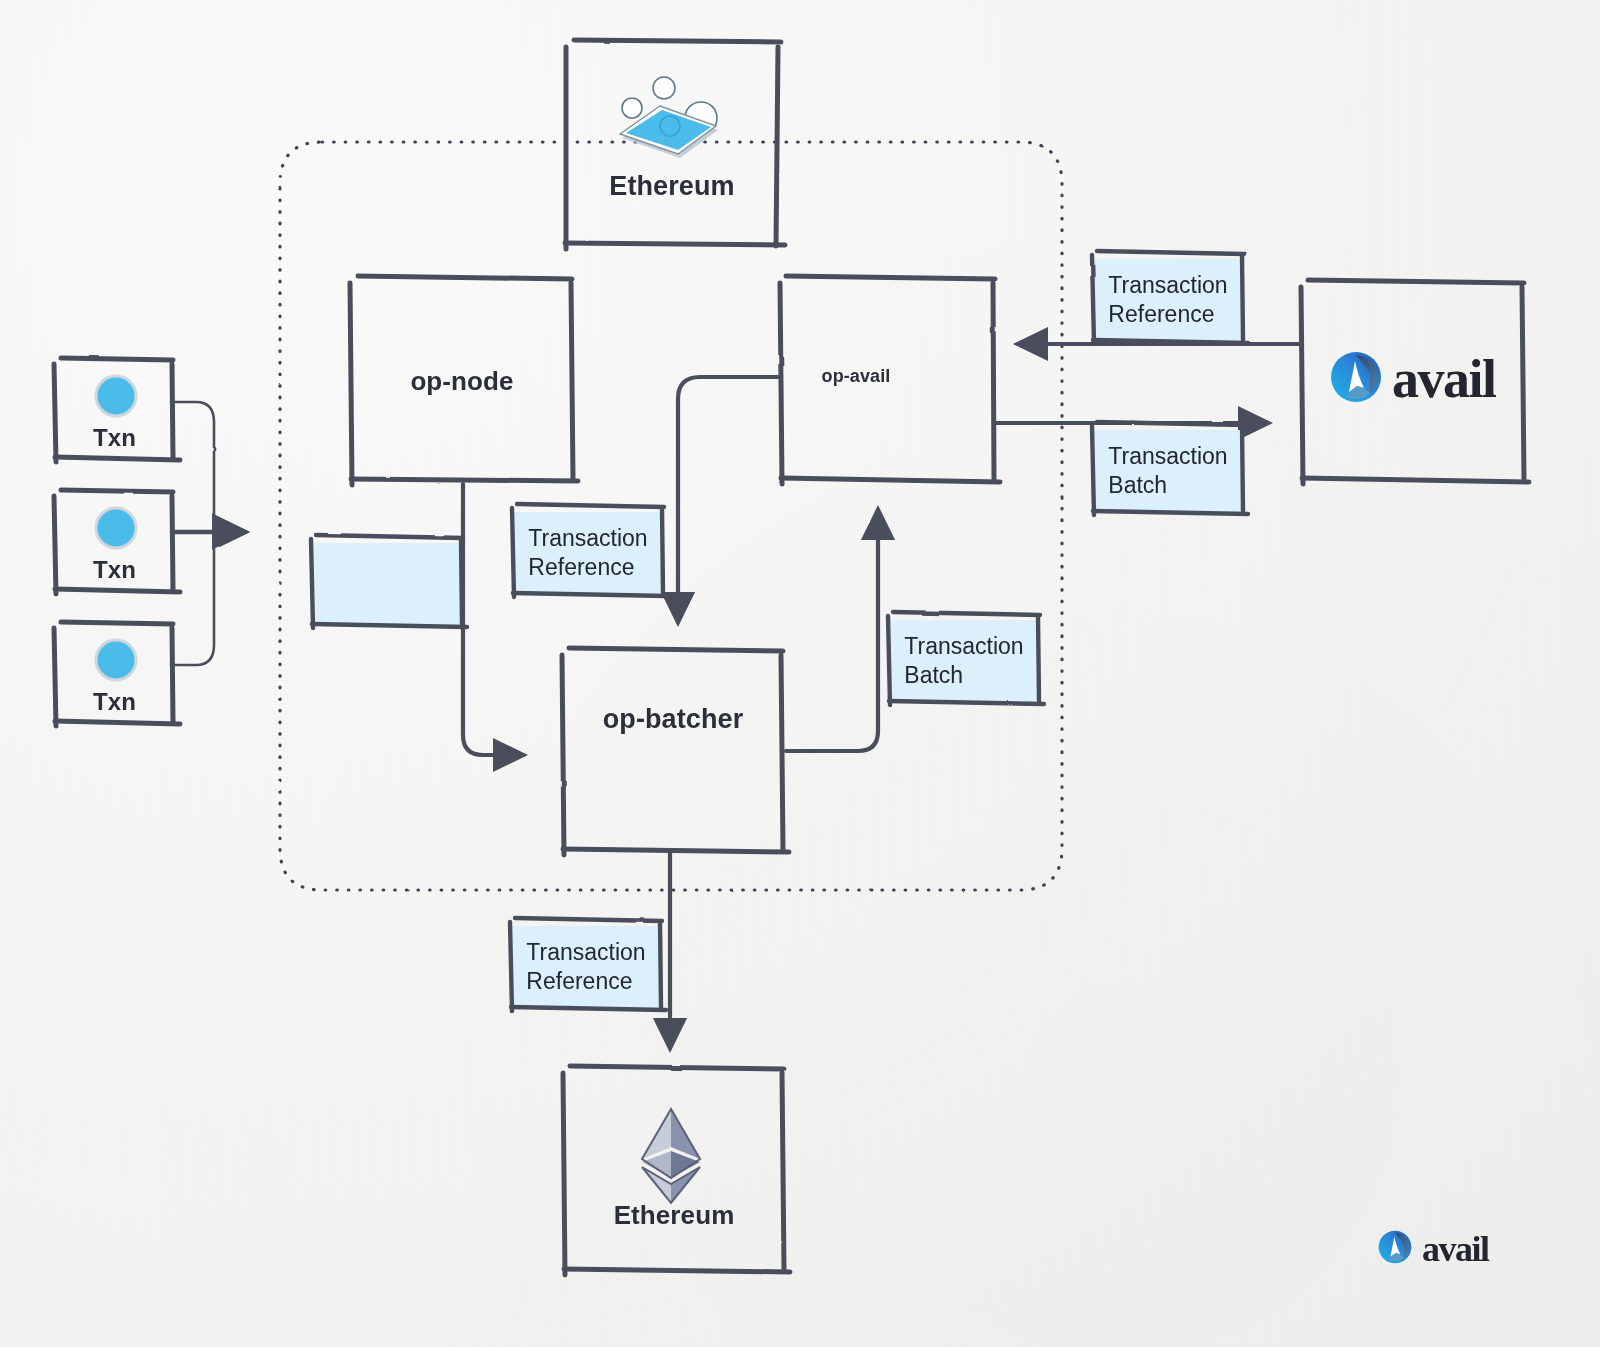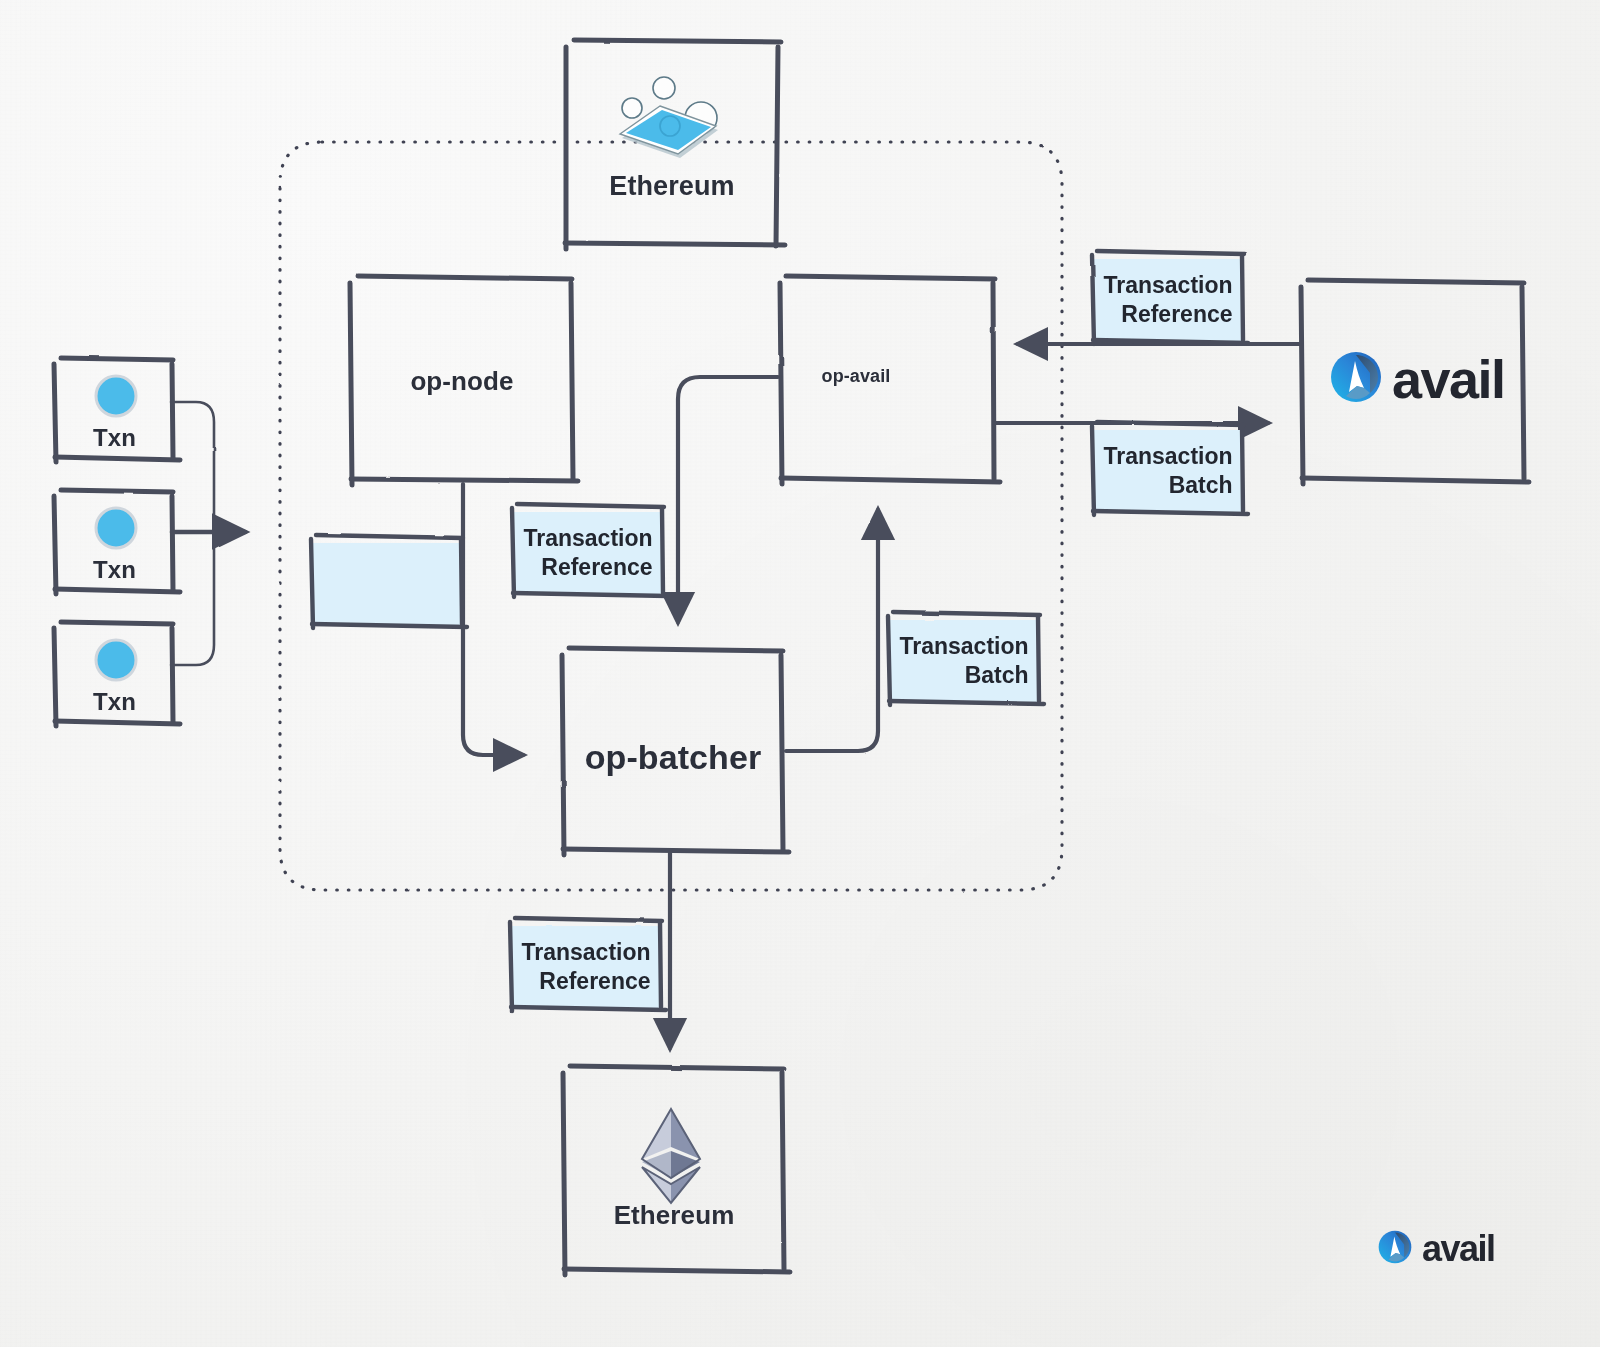--- a/index.html
+++ b/index.html
@@ -49,37 +49,38 @@
     white-space: pre;
     line-height: 1.22;
     pointer-events: none;
   }
   .tag {
     position: absolute;
     z-index: 6;
     display: flex;
     align-items: center;
     justify-content: center;
-    text-align: right;
+    text-align: left;
     color: #22262f;
-    font-weight: 700;
+    font-weight: 400;
     line-height: 1.25;
     white-space: pre-line;
   }
   .icon-wrap {
     position: absolute;
     z-index: 5;
     pointer-events: none;
   }
   .brand {
     position: absolute;
     z-index: 6;
     display: flex;
     align-items: center;
     gap: 10px;
+    font-family: Liberation Serif, serif;
   }
   .brand-word {
     color: #23262f;
     font-weight: 700;
     letter-spacing: -1.5px;
   }
 </style>
 </head>
 <body>
 
@@ -290,21 +291,21 @@
       <circle cx="24" cy="24" r="20" fill="#4bbbea" stroke="#cfd6dd" stroke-width="3"></circle>
     </svg>
   </div>
 
   <div class="node-label" style="left:566px; top:170px; width:212px; font-size:27px;">Ethereum</div>
 
   <div class="node-label" style="left:352px; top:366px; width:220px; font-size:26px;">op-node</div>
 
   <div class="node-label" style="left:750px; top:366px; width:212px; font-size:18px;">op-avail</div>
 
-  <div class="node-label" style="left:564px; top:737px; width:218px; font-size:34px;">op-batcher</div>
+  <div class="node-label" style="left:564px; top:703px; width:218px; font-size:27px;">op-batcher</div>
 
   <div class="node-label" style="left:565px; top:1200px; width:218px; font-size:26px;">Ethereum</div>
 
   <div class="node-label" style="left:56px; top:423px; width:117px; font-size:24px;">Txn</div>
   <div class="node-label" style="left:56px; top:555px; width:117px; font-size:24px;">Txn</div>
   <div class="node-label" style="left:56px; top:687px; width:117px; font-size:24px;">Txn</div>
 
 
   <div class="tag" style="left:514px; top:512px; width:148px; height:82px; font-size:23px;">Transaction
 Reference</div>

